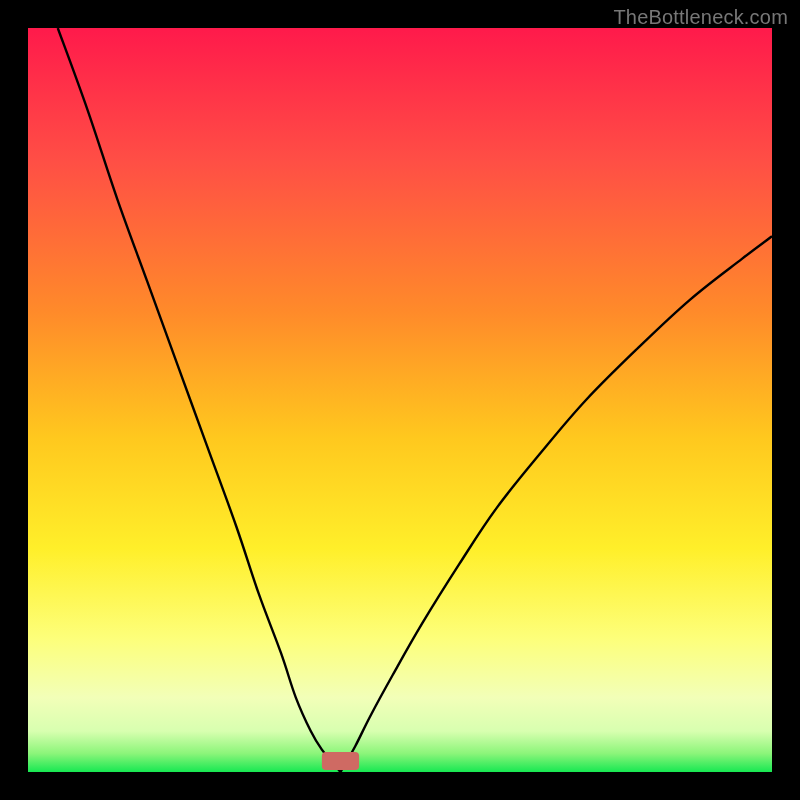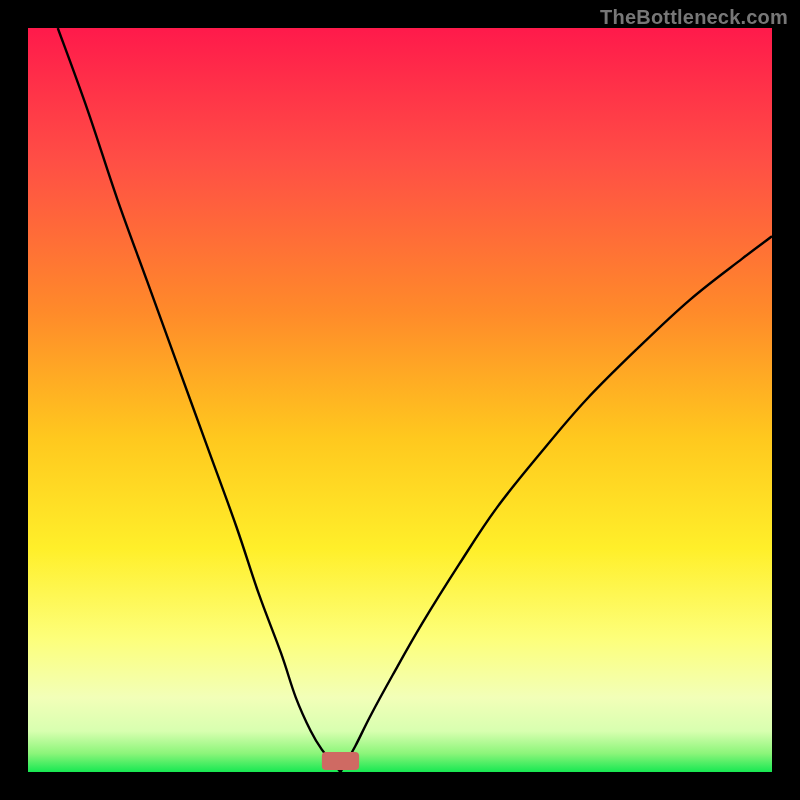--- a/index.html
+++ b/index.html
@@ -26,21 +26,21 @@
     width: 744px;
     height: 744px;
     overflow: hidden;
   }
   .watermark {
     position: absolute;
     top: 6px;
     right: 12px;
     color: #777;
     font-size: 20px;
-    font-weight: 700;
+    font-weight: 400;
     letter-spacing: 0.2px;
     user-select: none;
   }
   svg { display: block; }
 </style>
 </head>
 <body>
 
 <div class="frame">
 

